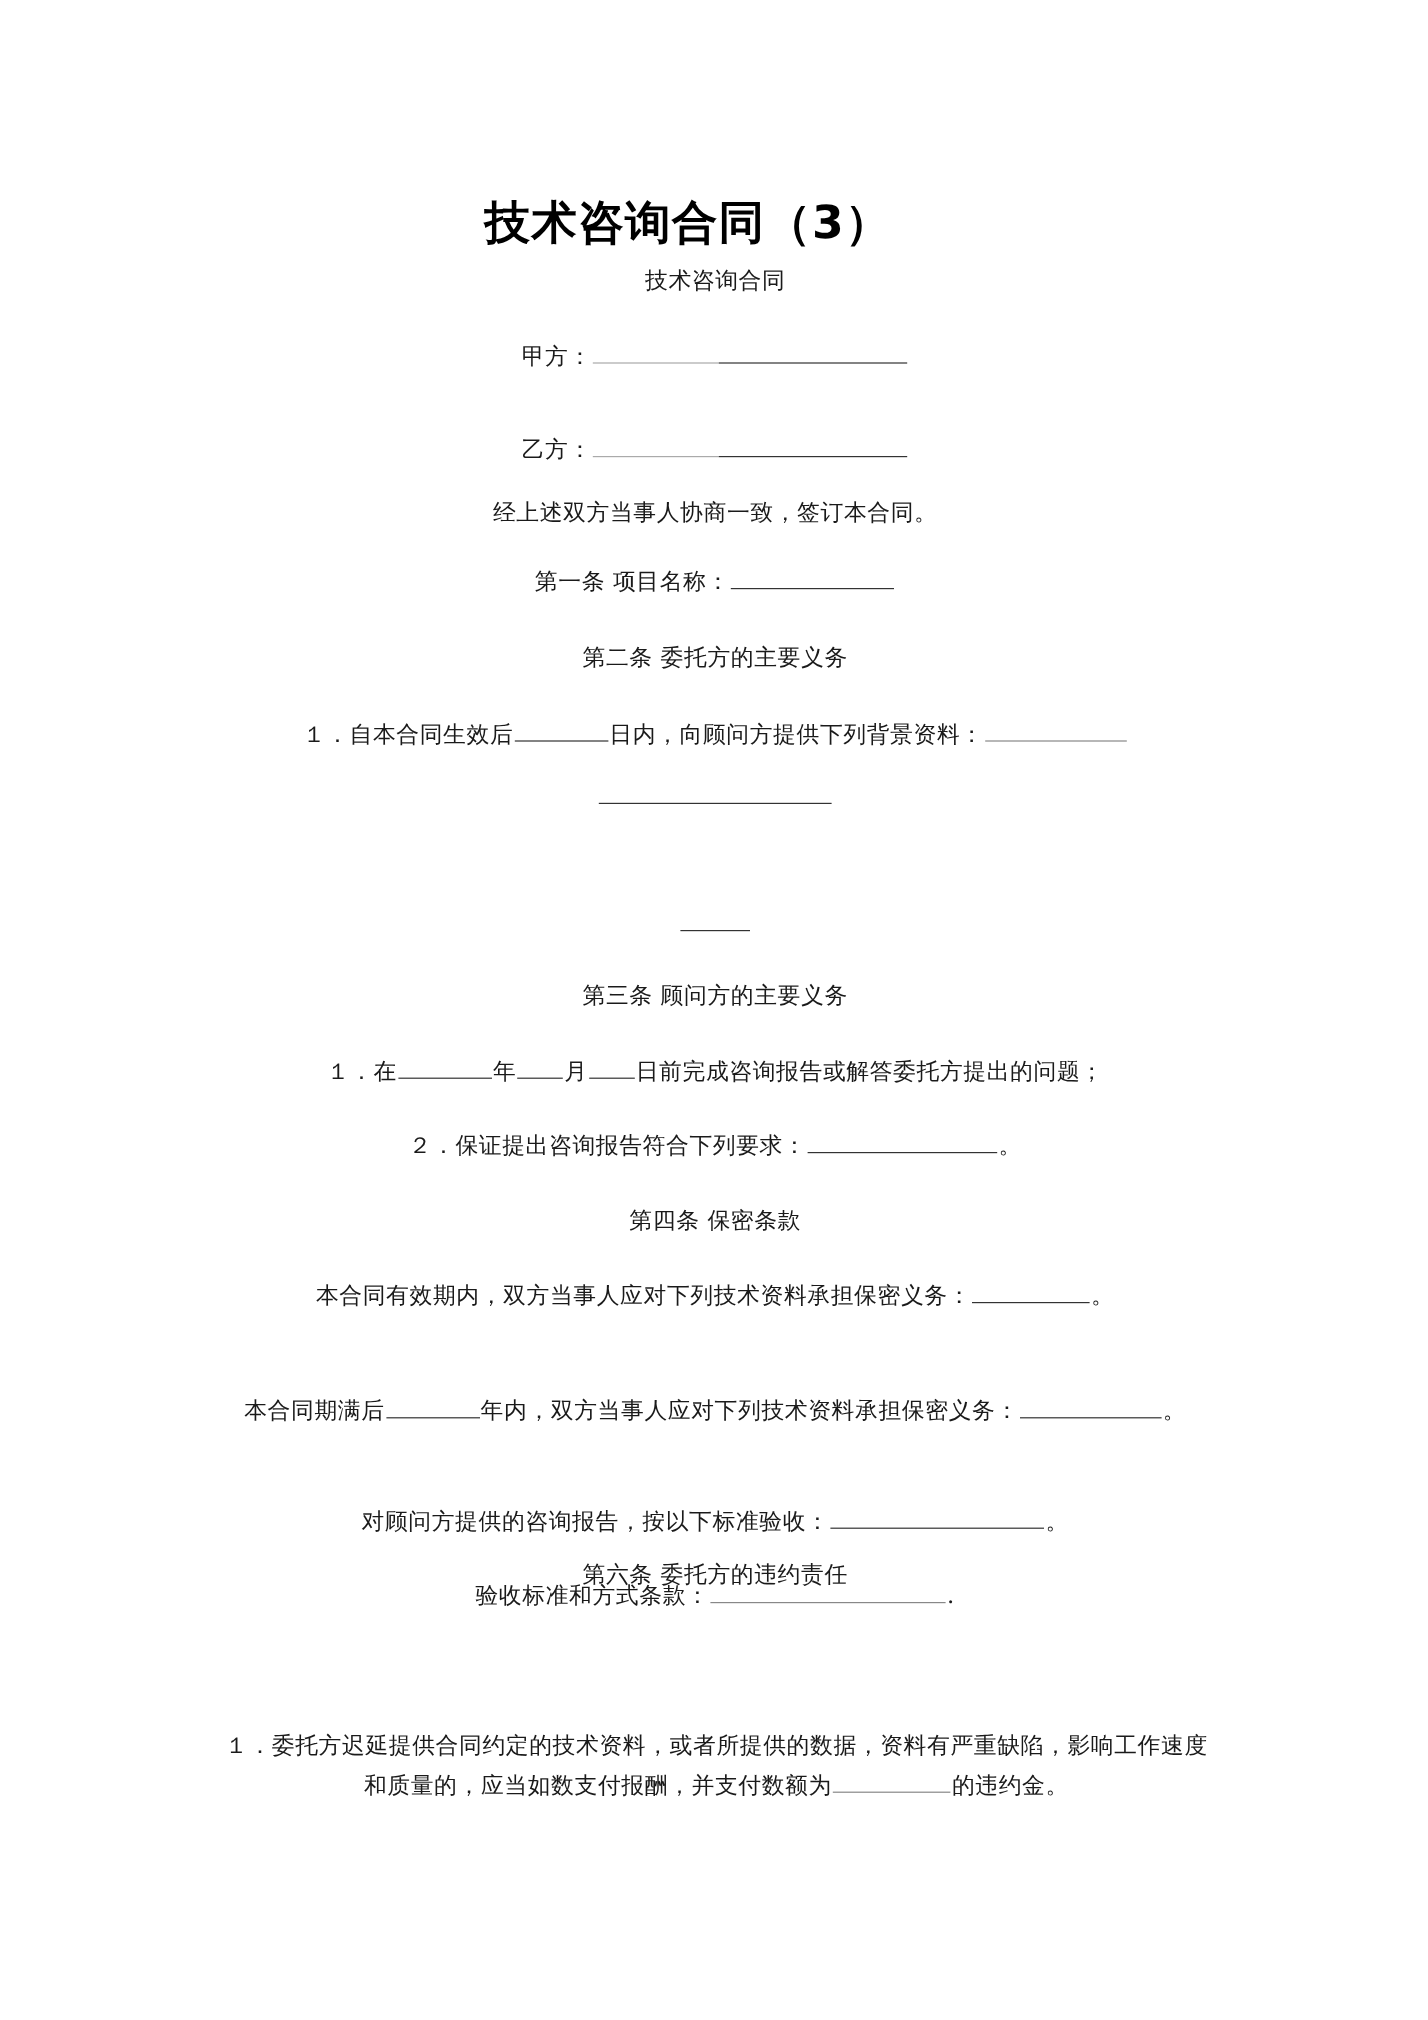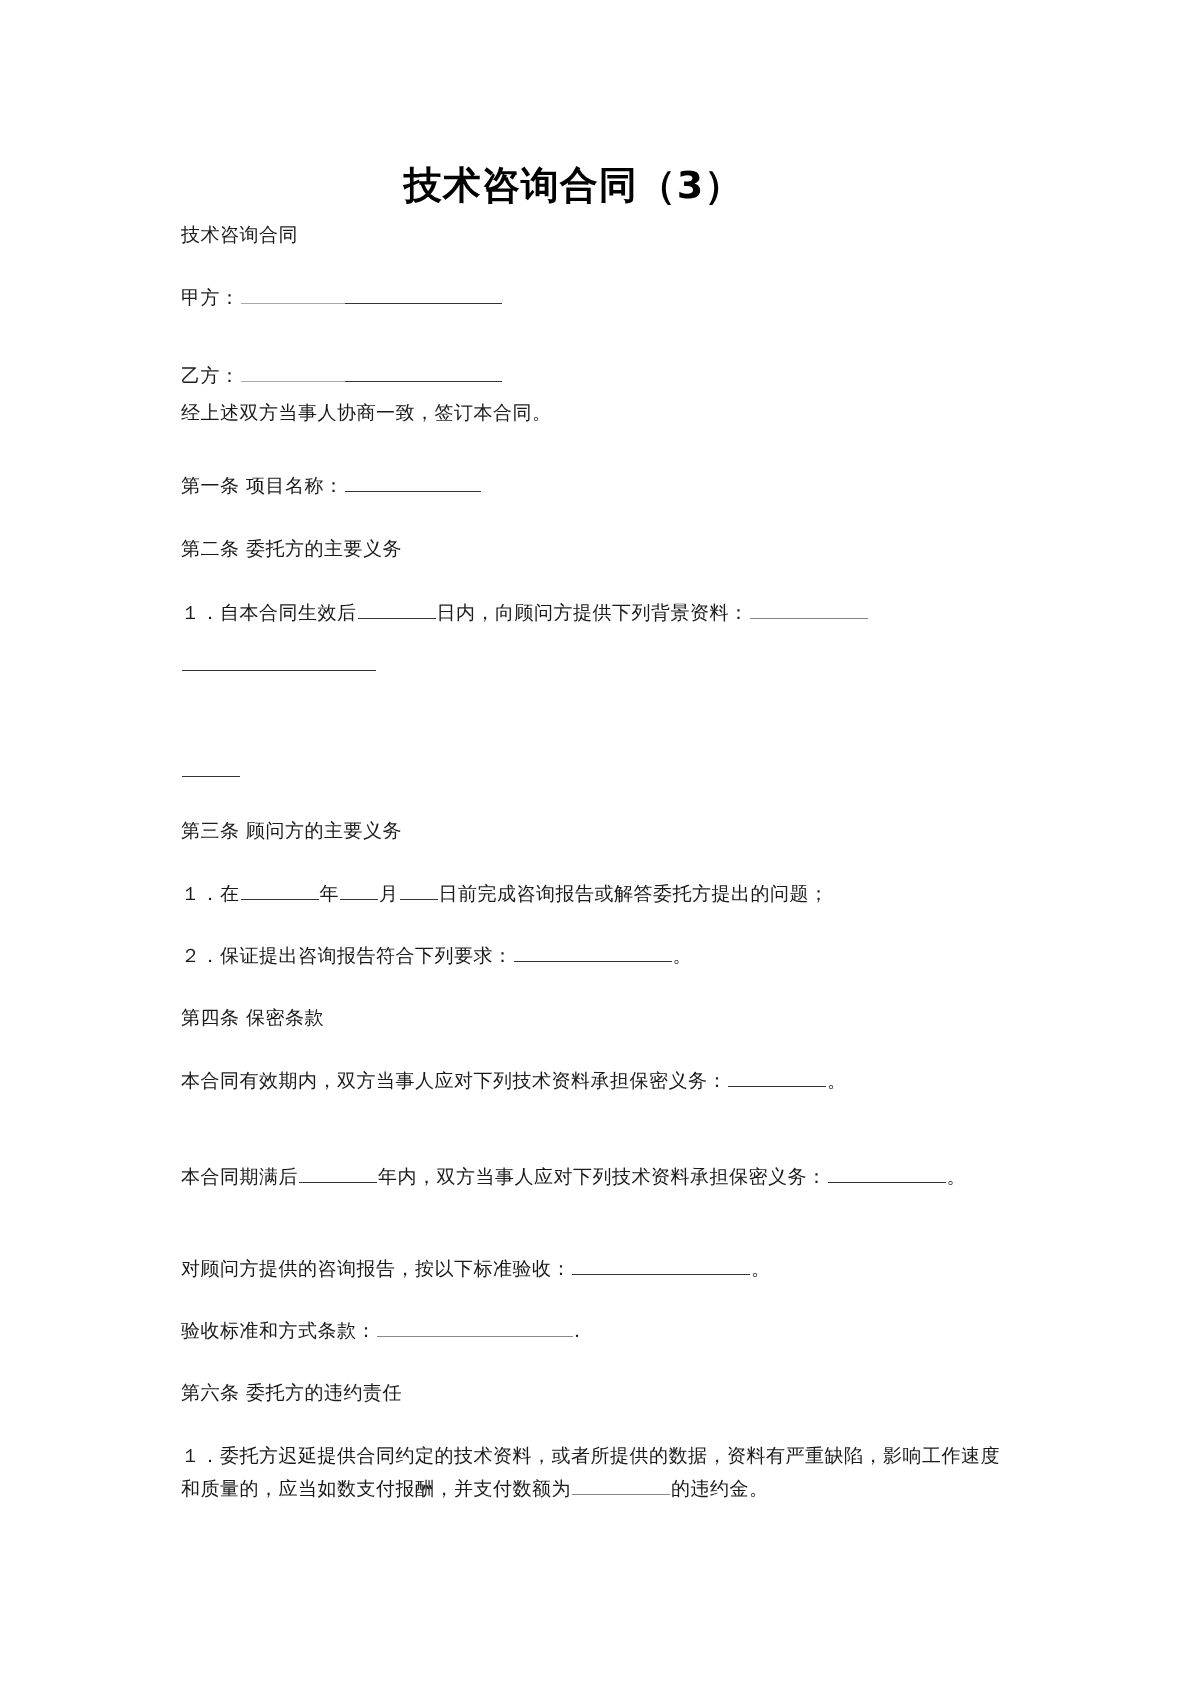--- a/index.html
+++ b/index.html
@@ -9,21 +9,21 @@
     color: #1a1a1a;
   }
   .page { position: absolute; left: 0; top: 0; width: 1190px; height: 1683px; background: #fff; }
   .title {
     position: absolute; left: 0; width: 1147px; top: 160px;
     text-align: center; font-family: "DejaVu Sans", "Liberation Sans", sans-serif;
     font-weight: bold; font-size: 38px; line-height: 50px; color: #000; letter-spacing: 1px;
   }
   .line {
     position: absolute; left: 181px; width: 830px;
-    font-size: 19px; line-height: 32px; white-space: nowrap; letter-spacing: 0.5px;
+    font-size: 19px; line-height: 32px; white-space: nowrap; letter-spacing: 0.5px; text-align: center;
   }
   .line.wrap { white-space: normal; line-height: 33px; }
   .blank {
     display: inline-block; border-bottom: 1.5px solid #333; height: 18px;
     vertical-align: baseline; margin: 0 1px;
   }
   .blank.light { border-bottom-color: #888; }
   .blank.two-tone { border-bottom: none; position: relative; }
   .blank.two-tone::before, .blank.two-tone::after {
     content: ""; position: absolute; bottom: 0; height: 0; border-bottom: 1.5px solid #333;
@@ -42,21 +42,21 @@
   <div class="line" style="top:218px">技术咨询合同</div>
 
   <div class="line" style="top:281px">
     <span>甲方：</span><span class="blank two-tone field" style="width:262px"></span>
   </div>
 
   <div class="line" style="top:359px">
     <span>乙方：</span><span class="blank two-tone field" style="width:262px"></span>
   </div>
 
-  <div class="line" style="top:396px">经上述双方当事人协商一致，签订本合同。</div>
+  <div class="line" style="top:411px">经上述双方当事人协商一致，签订本合同。</div>
 
   <div class="line" style="top:469px">
     <span>第一条  项目名称：</span><span class="blank field" style="width:136px"></span>
   </div>
 
   <div class="line" style="top:532px">第二条  委托方的主要义务</div>
 
   <div class="line" style="top:596px">
     <span>１．自本合同生效后</span><span class="blank field" style="width:78px"></span><span>日内，向顾问方提供下列背景资料：</span><span class="blank light field" style="width:118px"></span>
   </div>
@@ -90,19 +90,19 @@
 
 
   <div class="line" style="top:1252px">
     <span>对顾问方提供的咨询报告，按以下标准验收：</span><span class="blank field" style="width:178px"></span><span>。</span>
   </div>
 
   <div class="line" style="top:1314px">
     <span>验收标准和方式条款：</span><span class="blank light field" style="width:196px"></span><span>.</span>
   </div>
 
-  <div class="line" style="top:1376px">第六条  委托方的违约责任</div>
+  <div class="line" style="top:1296px">第六条  委托方的违约责任</div>
 
   <div class="line wrap" style="top:1439px; width:832px;">
     <span>１．委托方迟延提供合同约定的技术资料，或者所提供的数据，资料有严重缺陷，影响工作速度和质量的，应当如数支付报酬，并支付数额为</span><span class="blank light field" style="width:98px"></span><span>的违约金。</span>
   </div>
 
 </div>
 
 </body></html>

